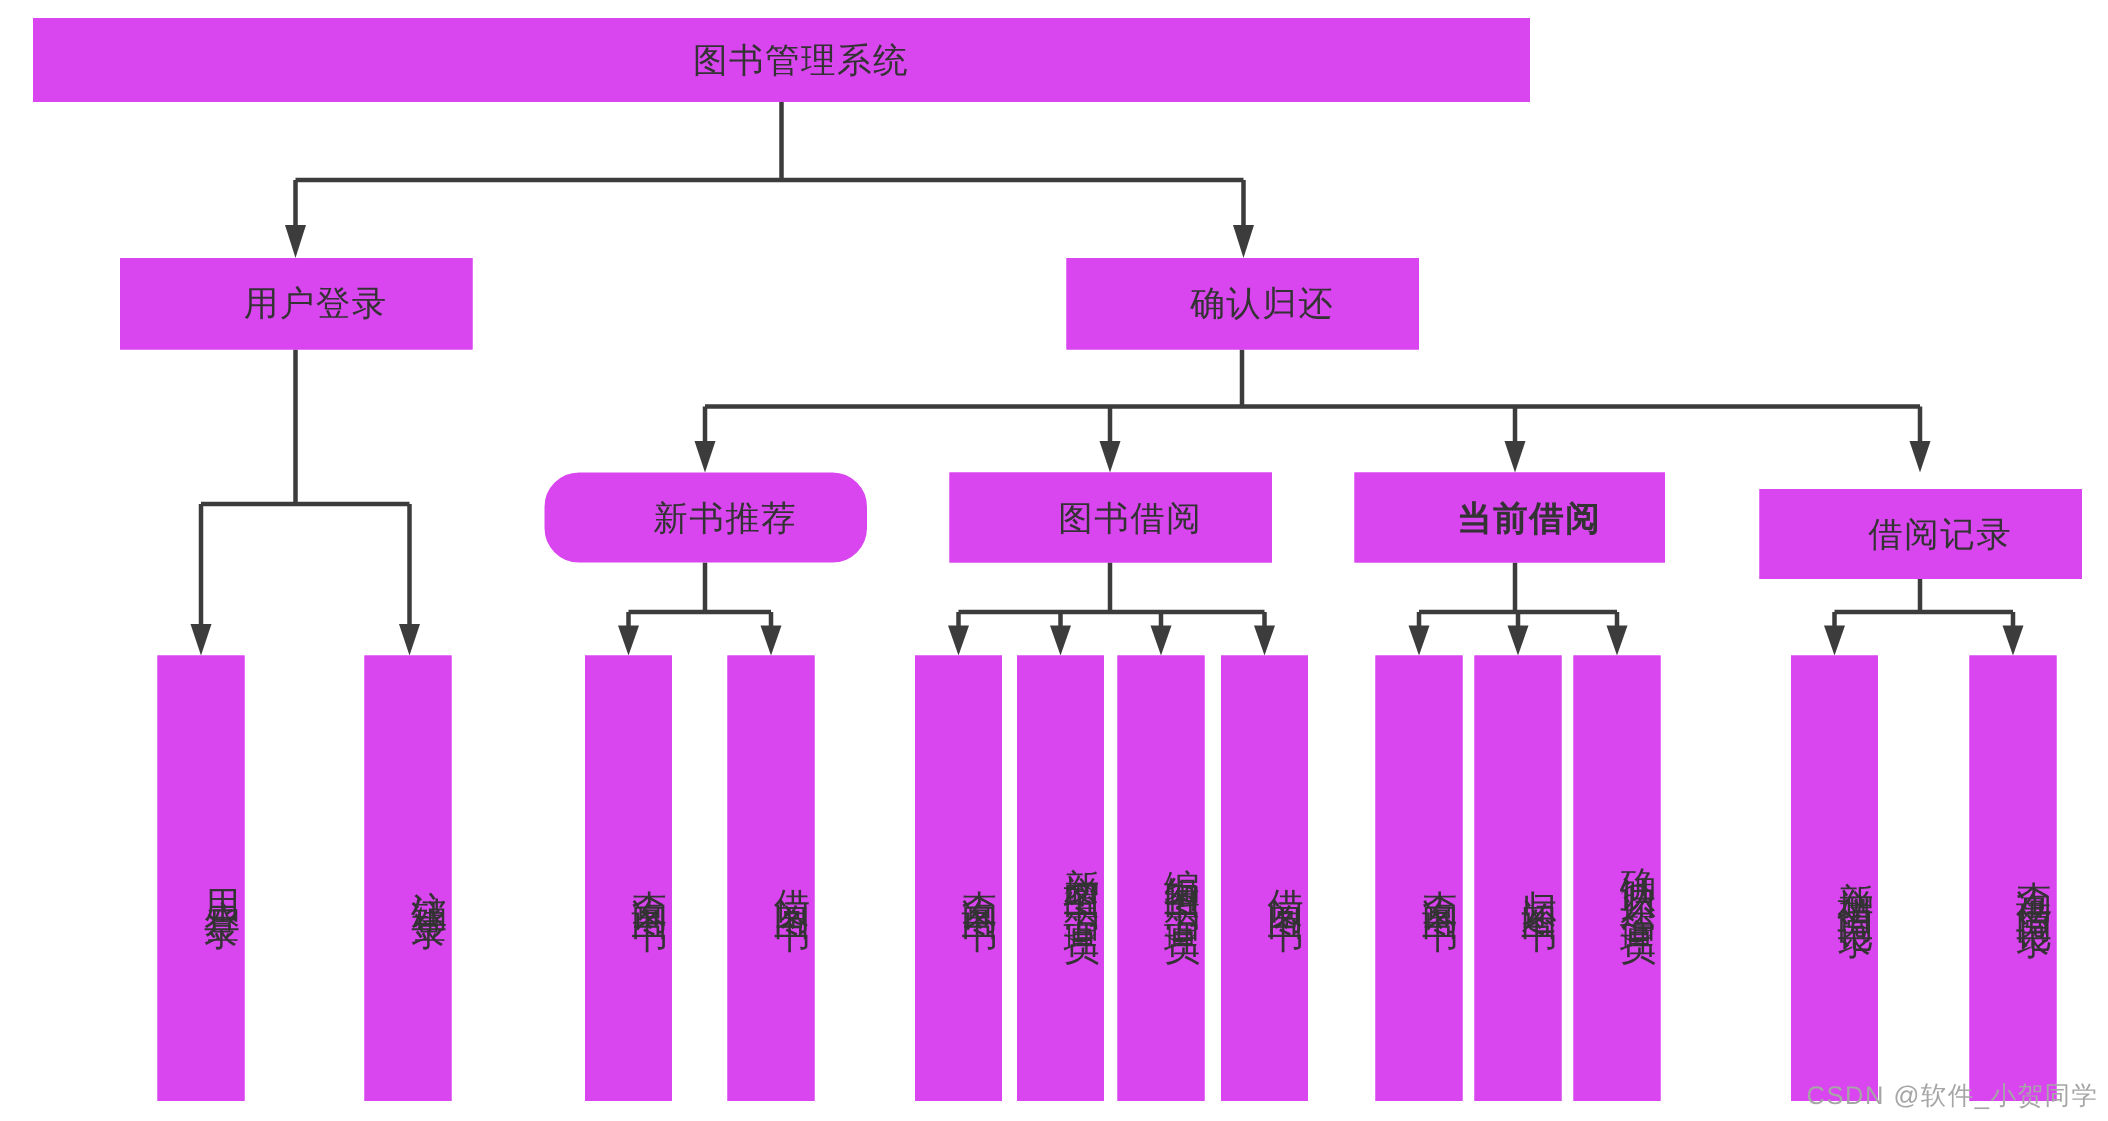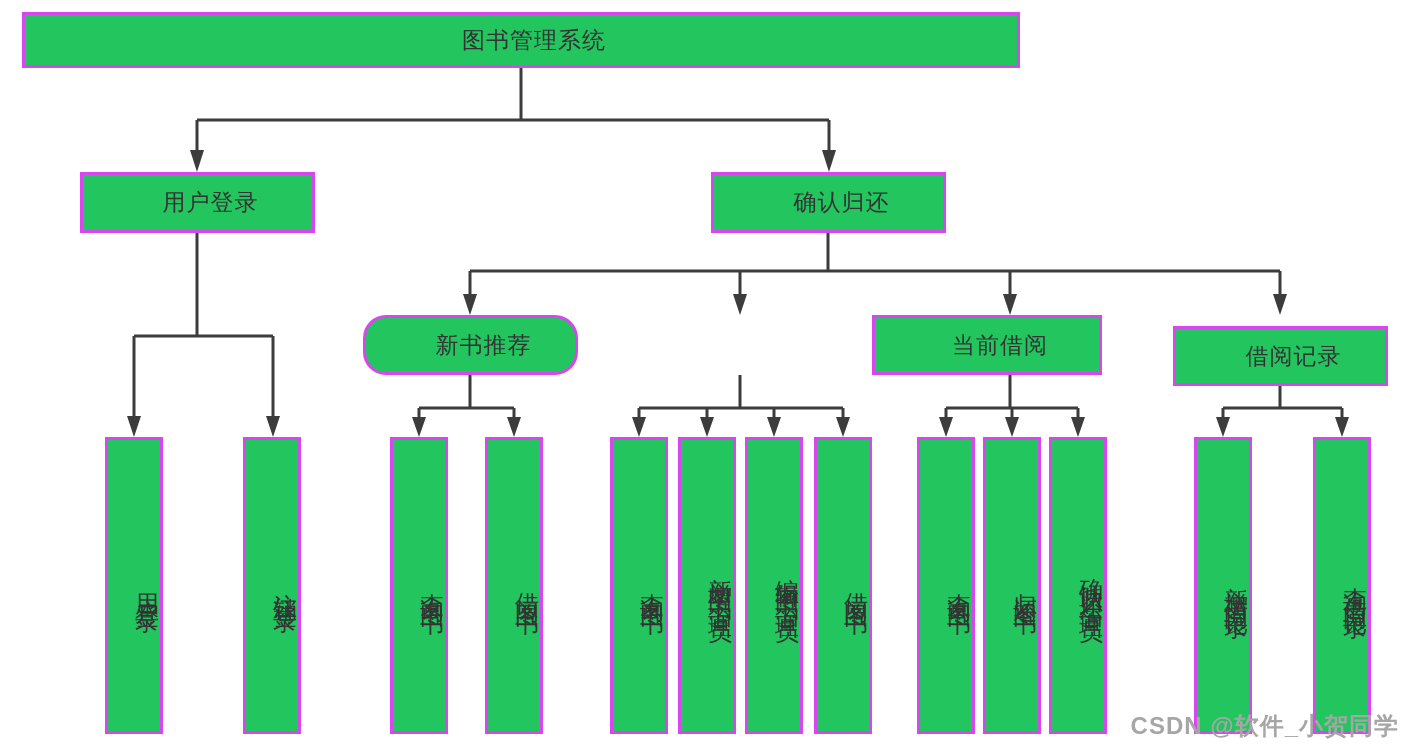--- a/index.html
+++ b/index.html
@@ -17,22 +17,22 @@
   }
   .connectors {
     position: absolute;
     left: 0;
     top: 0;
     z-index: 1;
   }
   .node {
     position: absolute;
     box-sizing: border-box;
-    border: 3px solid #d946ef;
-    background: #22c55e;
+    border: 7px solid #d946ef;
+    background: #d946ef;
     color: #333333;
     display: flex;
     align-items: center;
     justify-content: center;
     z-index: 2;
     padding-left: 26px;
   }
   .hbox {
     font-size: 23px;
     letter-spacing: 1px;
@@ -41,26 +41,25 @@
     writing-mode: vertical-rl;
     text-orientation: mixed;
     font-size: 24px;
     letter-spacing: 6px;
     line-height: 1;
   }
   .watermark {
     position: absolute;
     right: 6px;
     bottom: 5px;
-    font-size: 24px;
+    font-size: 17px;
     color: #a6a6a6;
     letter-spacing: 1px;
     z-index: 3;
     white-space: nowrap;
-    font-weight: bold;
   }
 </style>
 </head>
 <body>
 
 <div class="canvas">
 
   <svg class="connectors" width="1405" height="747" viewBox="0 0 1405 747">
     <g stroke="#3c3c3c" stroke-width="3" fill="none">
 
@@ -103,21 +102,22 @@
 
   <div class="node hbox" style="left:22px; top:12px; width:998px; height:56px;">图书管理系统</div>
 
   <div class="node hbox" style="left:80px; top:172px; width:235px; height:61px;">用户登录</div>
   <div class="node hbox" style="left:711px; top:172px; width:235px; height:61px;">确认归还</div>
 
   <div class="node vbox" style="left:105px; top:437px; width:58px; height:297px;">用户登录</div>
   <div class="node vbox" style="left:243px; top:437px; width:58px; height:297px;">注销登录</div>
 
   <div class="node hbox" style="left:363px; top:315px; width:215px; height:60px;border-radius:23px;">新书推荐</div>
-  <div class="node hbox" style="left:872px; top:315px; width:230px; height:60px;">当前借阅</div>
+  <div class="node hbox" style="left:633px; top:315px; width:215px; height:60px;">图书借阅</div>
+  <div class="node hbox" style="left:903px; top:315px; width:207px; height:60px;font-weight:bold;">当前借阅</div>
   <div class="node hbox" style="left:1173px; top:326px; width:215px; height:60px;">借阅记录</div>
 
   <div class="node vbox" style="left:390px; top:437px; width:58px; height:297px;">查询图书</div>
   <div class="node vbox" style="left:485px; top:437px; width:58px; height:297px;">借阅图书</div>
 
   <div class="node vbox" style="left:610px; top:437px; width:58px; height:297px;">查询图书</div>
   <div class="node vbox" style="left:678px; top:437px; width:58px; height:297px;">新增图书（管理员）</div>
   <div class="node vbox" style="left:745px; top:437px; width:58px; height:297px;">编辑图书（管理员）</div>
   <div class="node vbox" style="left:814px; top:437px; width:58px; height:297px;">借阅图书</div>
 

